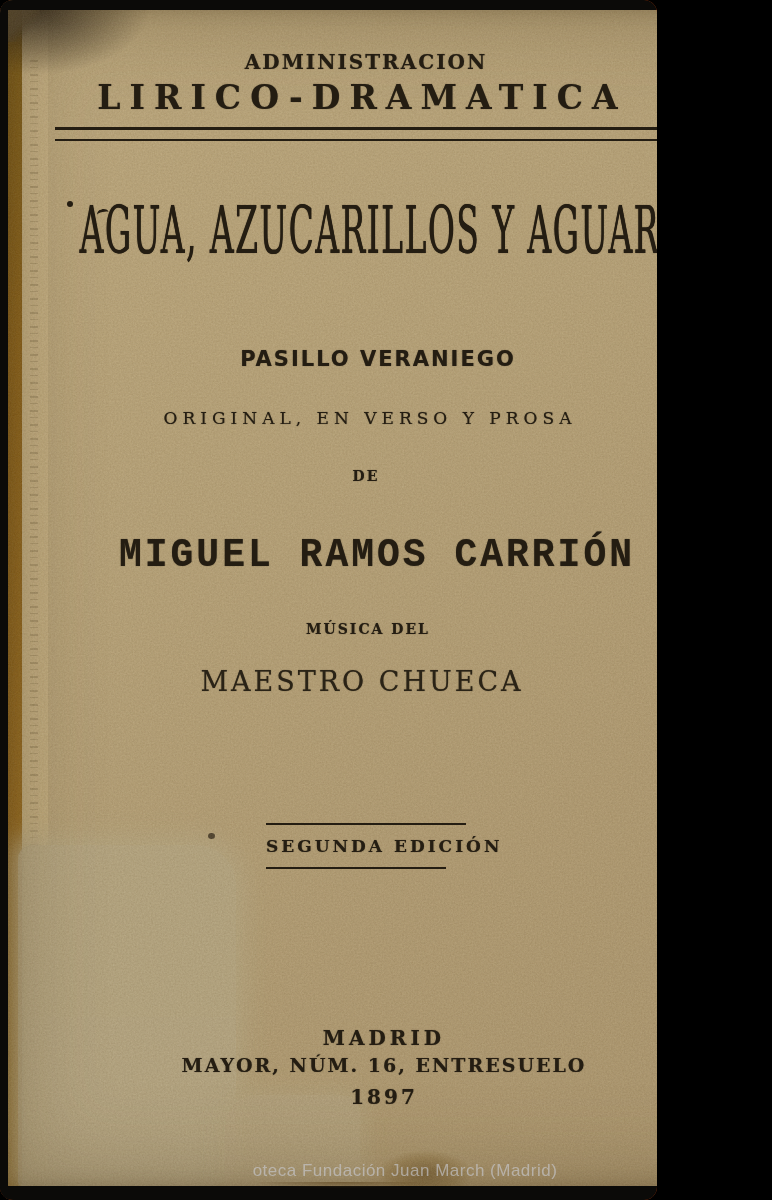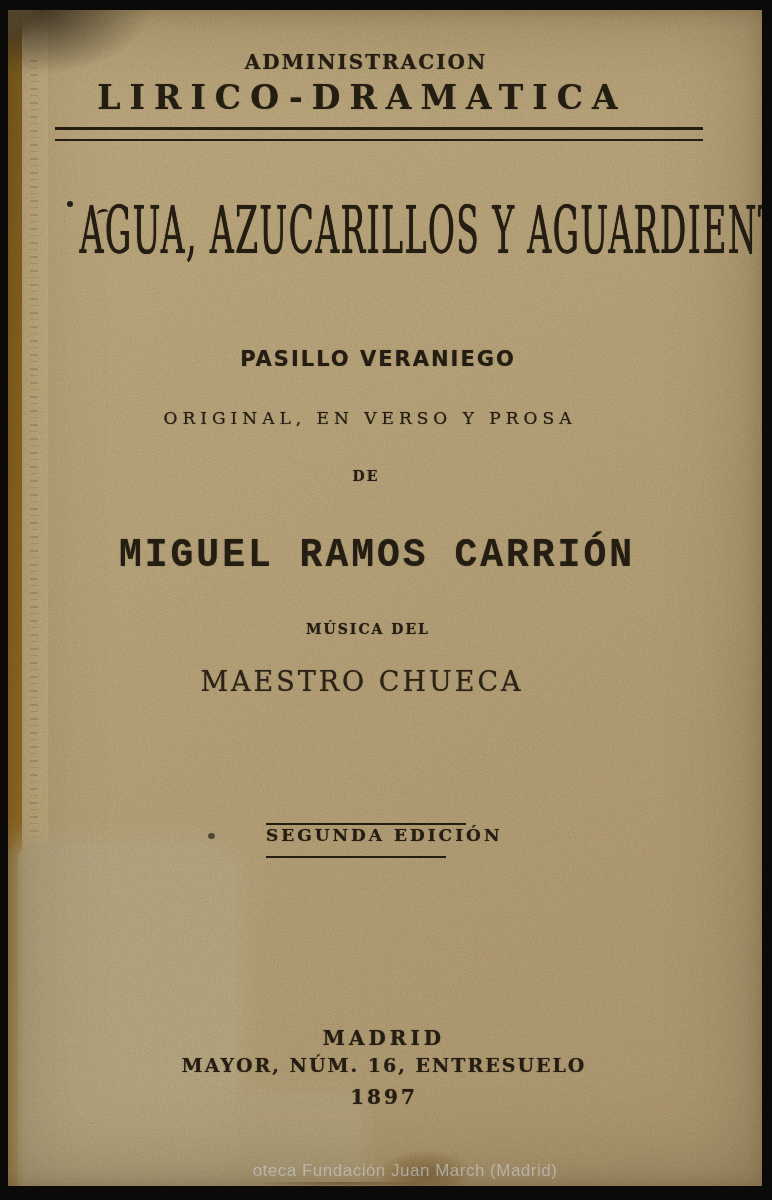--- a/index.html
+++ b/index.html
@@ -1,17 +1,17 @@
 <!DOCTYPE html>
 <html><head>
 <meta charset="utf-8">
 <style>
   html,body{margin:0;padding:0;background:#000;}
-  .stage{position:relative;width:772px;height:1200px;overflow:hidden;background:#c2410c;
-         font-family:"DejaVu Serif", serif;}
+  .stage{position:relative;width:657px;height:1200px;overflow:hidden;background:#c2410c;
+         font-family:"DejaVu Serif", serif;border-radius:13px;}
   
   .paper{position:absolute;left:8px;top:10px;width:756px;height:1176px;
          background:linear-gradient(145deg,#bca77b 0%,#b6a176 40%,#b09a70 70%,#ab956c 100%);}
   .vignette{position:absolute;left:8px;top:10px;width:756px;height:1176px;
          box-shadow:inset 0 0 90px rgba(70,52,22,.35), inset 0 0 18px rgba(60,45,20,.25);}
   
   .spine-dark{position:absolute;left:8px;top:10px;width:14px;height:1176px;
          background:linear-gradient(180deg,#7c5a12 0%,#8d6114 30%,#96691a 70%,#a07a2c 100%);}
   .spine-light{position:absolute;left:22px;top:10px;width:26px;height:1176px;
          background:linear-gradient(180deg,#c6b083 0%,#c2ac7e 60%,#bda878 100%);}
@@ -54,21 +54,21 @@
   .genre{top:408px;left:-16px;font-size:17px;letter-spacing:5px;}
   .byline{top:468px;left:-20px;font-size:14px;font-weight:bold;letter-spacing:2px;}
   .author{top:533px;left:-9px;font-family:"Liberation Mono",monospace;font-size:38px;
        font-weight:bold;letter-spacing:3px;}
   .author .tt{display:inline-block;transform:scaleY(1.08);transform-origin:center;}
   .music{top:621px;left:-18px;font-size:14px;font-weight:bold;letter-spacing:2px;}
   .composer{top:666px;left:-24px;font-size:27px;letter-spacing:3px;color:#2a2316;}
   .edition{position:absolute;left:266px;top:823px;width:200px;text-align:center;color:#241d12;}
   .ed-rule{height:0;border-top:2px solid #241d12;}
   .ed-rule.b{width:180px;margin-top:11px;}
-  .ed-text{font-size:17px;font-weight:bold;letter-spacing:3px;
+  .ed-text{margin-top:11px;font-size:17px;font-weight:bold;letter-spacing:3px;
        text-shadow:0 0 1px rgba(36,29,18,.65);white-space:nowrap;}
   .city{top:1026px;left:-2px;font-size:20px;font-weight:bold;letter-spacing:4px;}
   .address{top:1054px;left:-2px;font-size:19px;font-weight:bold;letter-spacing:2px;}
   .year{top:1085px;left:-2px;font-size:20px;font-weight:bold;letter-spacing:3px;}
   
   .watermark{position:absolute;left:19px;top:1161px;width:772px;text-align:center;
        font-family:"Liberation Sans",sans-serif;font-size:17px;color:rgba(201,204,212,.62);
        letter-spacing:.5px;white-space:nowrap;}
   .bar{position:absolute;background:#0b0a08;}
   .bar.top{left:0;top:0;width:772px;height:10px;}

